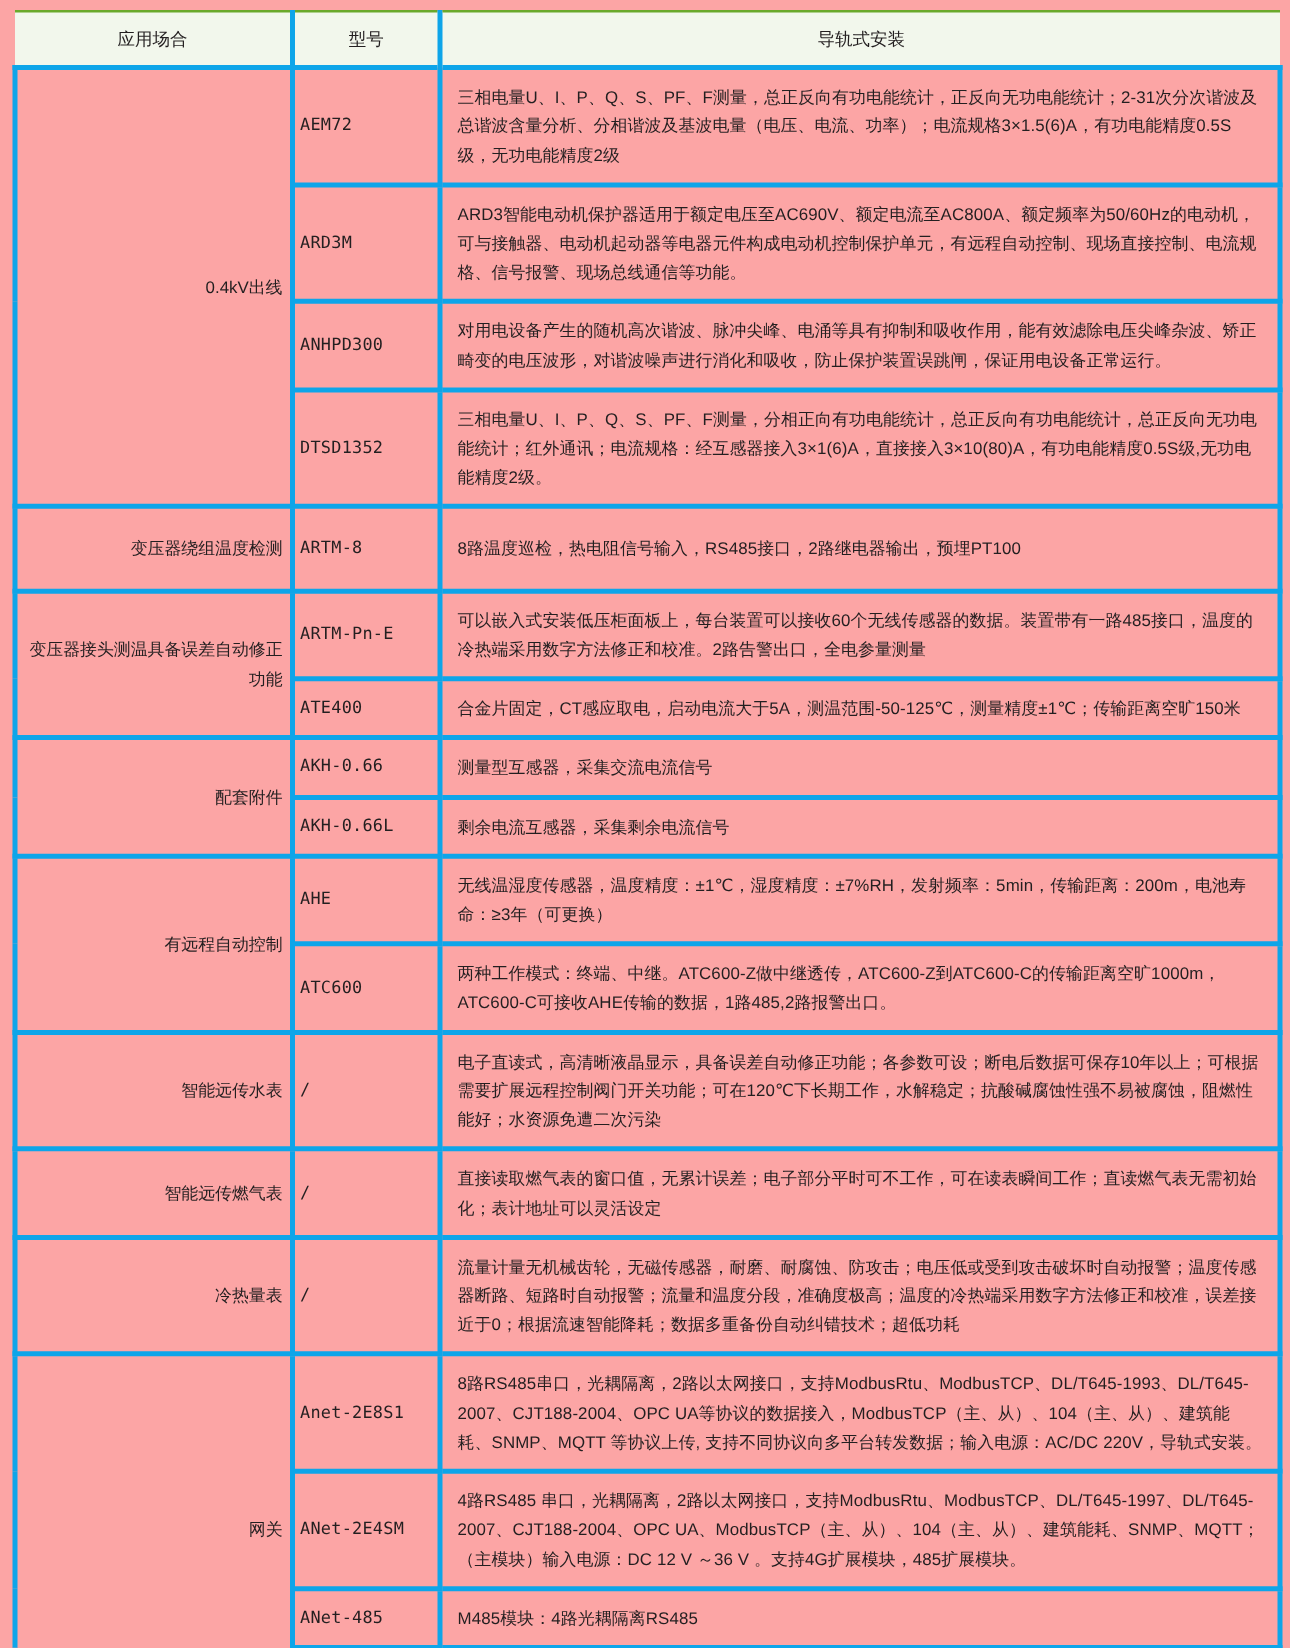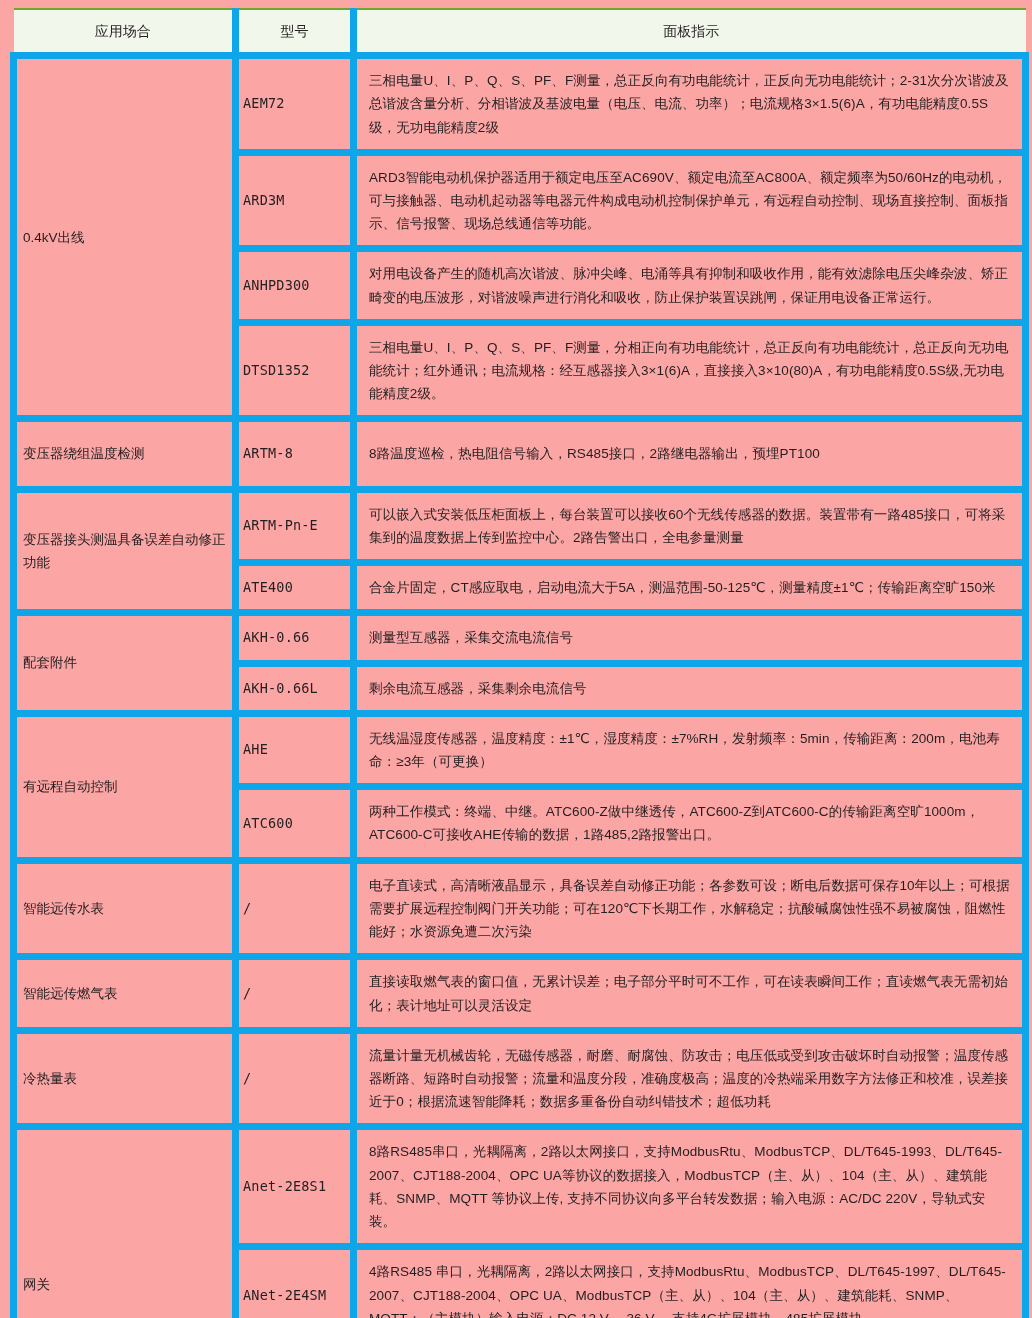--- a/index.html
+++ b/index.html
@@ -23,40 +23,40 @@
     border-collapse: collapse;
     table-layout: fixed;
     border-top: 2px solid #6aa92b;
     border-bottom: 2px solid #6aa92b;
   }
   table.spec col.c1 { width: 222px; }
   table.spec col.c2 { width: 118px; }
   table.spec col.c3 { width: 672px; }
 
   table.spec th, table.spec td {
-    border: 7px solid #0ea5e9;
+    border: 4px solid #0ea5e9;
     vertical-align: middle;
     font-weight: normal;
     font-size: 13.5px;
     line-height: 1.72;
   }
   table.spec thead th {
     background: #f2f7ec;
     text-align: center;
     padding: 9px 6px;
     font-size: 14px;
     color: #231f20;
     border-top: none;
     border-bottom: 1px solid #cfe3b8;
   }
   table.spec thead th.head-app { border-left: none; }
   table.spec thead th.head-func { border-right: none; }
 
   td.app {
-    text-align: left;
+    text-align: right;
     padding: 20px 6px;
     font-size: 14px;
     border-left: none;
     line-height: 1.75;
   }
   td.model {
     text-align: left;
     padding: 8px 4px;
     font-family: "DejaVu Sans Mono", "Liberation Mono", monospace;
     font-size: 13px;
@@ -79,50 +79,50 @@
   <table class="spec">
     <colgroup>
       <col class="c1">
         <col class="c2">
         <col class="c3">
     </colgroup>
     <thead>
       <tr>
         <th class="head-app">应用场合</th>
         <th>型号</th>
-        <th class="head-func">面板指示</th>
+        <th class="head-func">导轨式安装</th>
       </tr>
     </thead>
     <tbody id="tbody">
         <tr>
           <td class="app" rowspan="4">0.4kV出线</td>
           <td class="model">AEM72</td>
           <td class="func">三相电量U、I、P、Q、S、PF、F测量，总正反向有功电能统计，正反向无功电能统计；2-31次分次谐波及总谐波含量分析、分相谐波及基波电量（电压、电流、功率）；电流规格3×1.5(6)A，有功电能精度0.5S级，无功电能精度2级</td>
         </tr>
         <tr>
           <td class="model">ARD3M</td>
-          <td class="func">ARD3智能电动机保护器适用于额定电压至AC690V、额定电流至AC800A、额定频率为50/60Hz的电动机，可与接触器、电动机起动器等电器元件构成电动机控制保护单元，有远程自动控制、现场直接控制、面板指示、信号报警、现场总线通信等功能。</td>
+          <td class="func">ARD3智能电动机保护器适用于额定电压至AC690V、额定电流至AC800A、额定频率为50/60Hz的电动机，可与接触器、电动机起动器等电器元件构成电动机控制保护单元，有远程自动控制、现场直接控制、电流规格、信号报警、现场总线通信等功能。</td>
         </tr>
         <tr>
           <td class="model">ANHPD300</td>
           <td class="func">对用电设备产生的随机高次谐波、脉冲尖峰、电涌等具有抑制和吸收作用，能有效滤除电压尖峰杂波、矫正畸变的电压波形，对谐波噪声进行消化和吸收，防止保护装置误跳闸，保证用电设备正常运行。</td>
         </tr>
         <tr>
           <td class="model">DTSD1352</td>
           <td class="func">三相电量U、I、P、Q、S、PF、F测量，分相正向有功电能统计，总正反向有功电能统计，总正反向无功电能统计；红外通讯；电流规格：经互感器接入3×1(6)A，直接接入3×10(80)A，有功电能精度0.5S级,无功电能精度2级。</td>
         </tr>
         <tr>
           <td class="app" rowspan="1">变压器绕组温度检测</td>
           <td class="model">ARTM-8</td>
           <td class="func">8路温度巡检，热电阻信号输入，RS485接口，2路继电器输出，预埋PT100</td>
         </tr>
         <tr>
           <td class="app" rowspan="2"><span class="ln">变压器接头测温</span><span class="ln">具备误差自动修正功能</span></td>
           <td class="model">ARTM-Pn-E</td>
-          <td class="func">可以嵌入式安装低压柜面板上，每台装置可以接收60个无线传感器的数据。装置带有一路485接口，可将采集到的温度数据上传到监控中心。2路告警出口，全电参量测量</td>
+          <td class="func">可以嵌入式安装低压柜面板上，每台装置可以接收60个无线传感器的数据。装置带有一路485接口，温度的冷热端采用数字方法修正和校准。2路告警出口，全电参量测量</td>
         </tr>
         <tr>
           <td class="model">ATE400</td>
           <td class="func">合金片固定，CT感应取电，启动电流大于5A，测温范围-50-125℃，测量精度±1℃；传输距离空旷150米</td>
         </tr>
         <tr>
           <td class="app" rowspan="2">配套附件</td>
           <td class="model">AKH-0.66</td>
           <td class="func">测量型互感器，采集交流电流信号</td>
         </tr>

